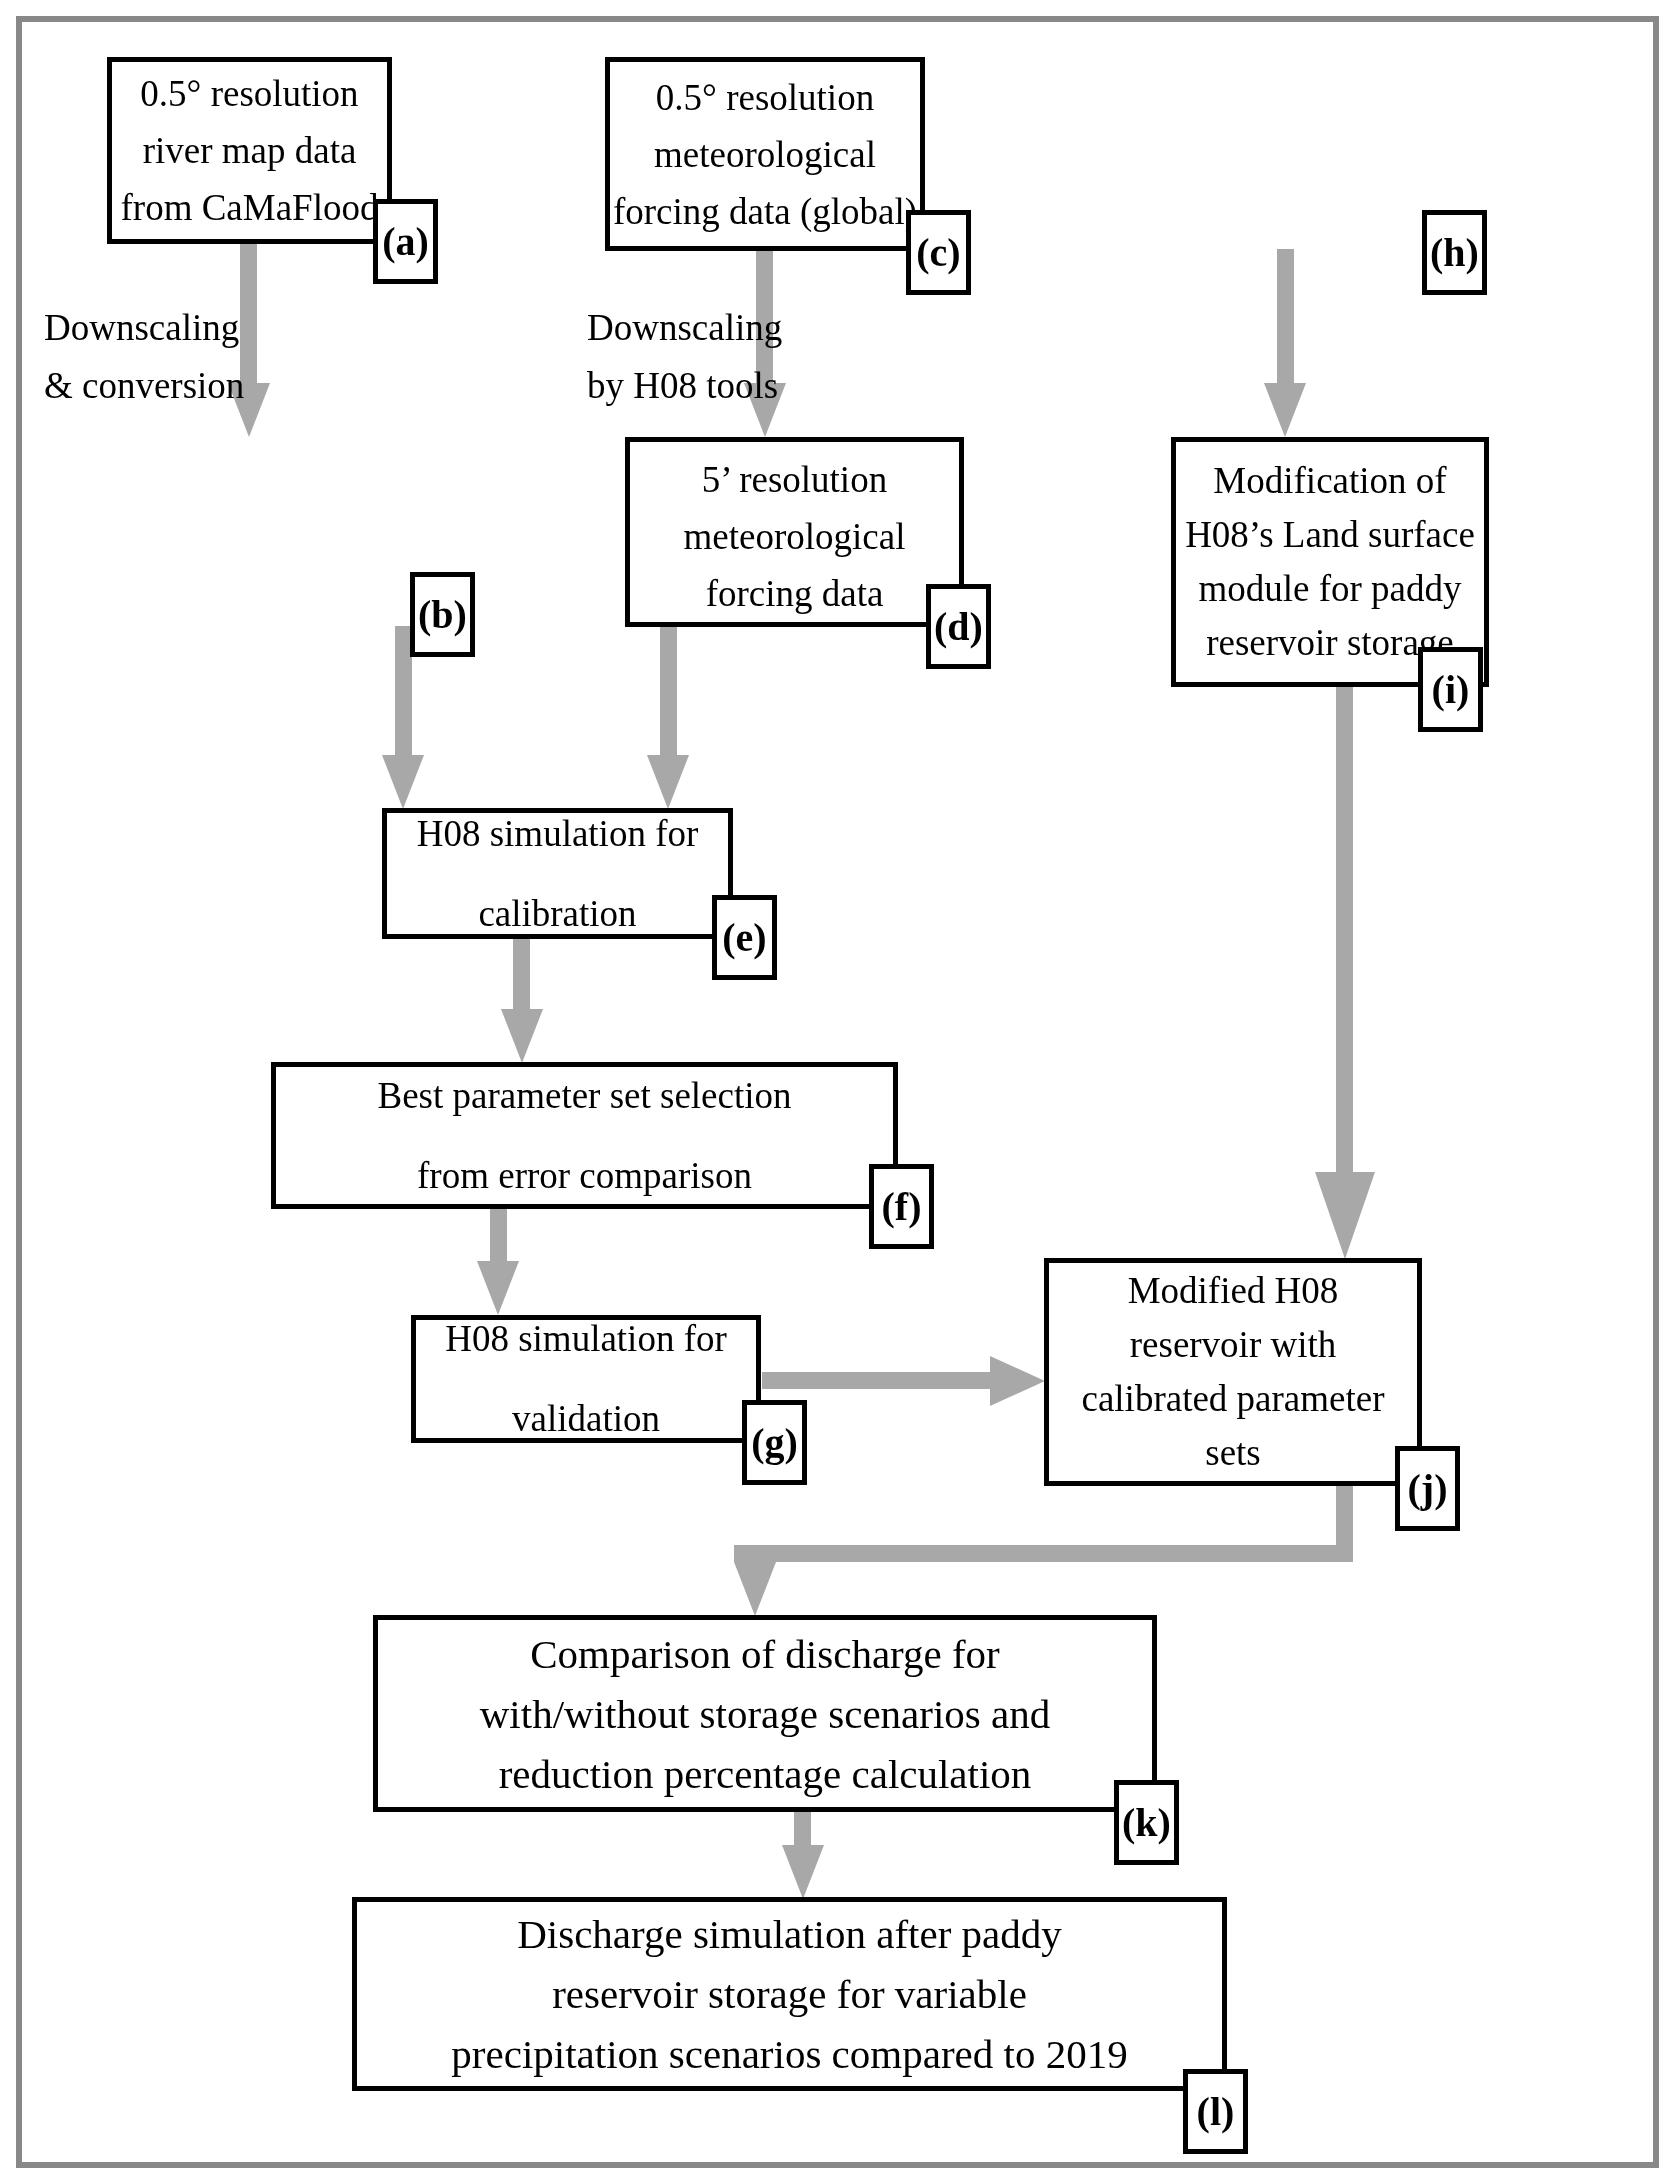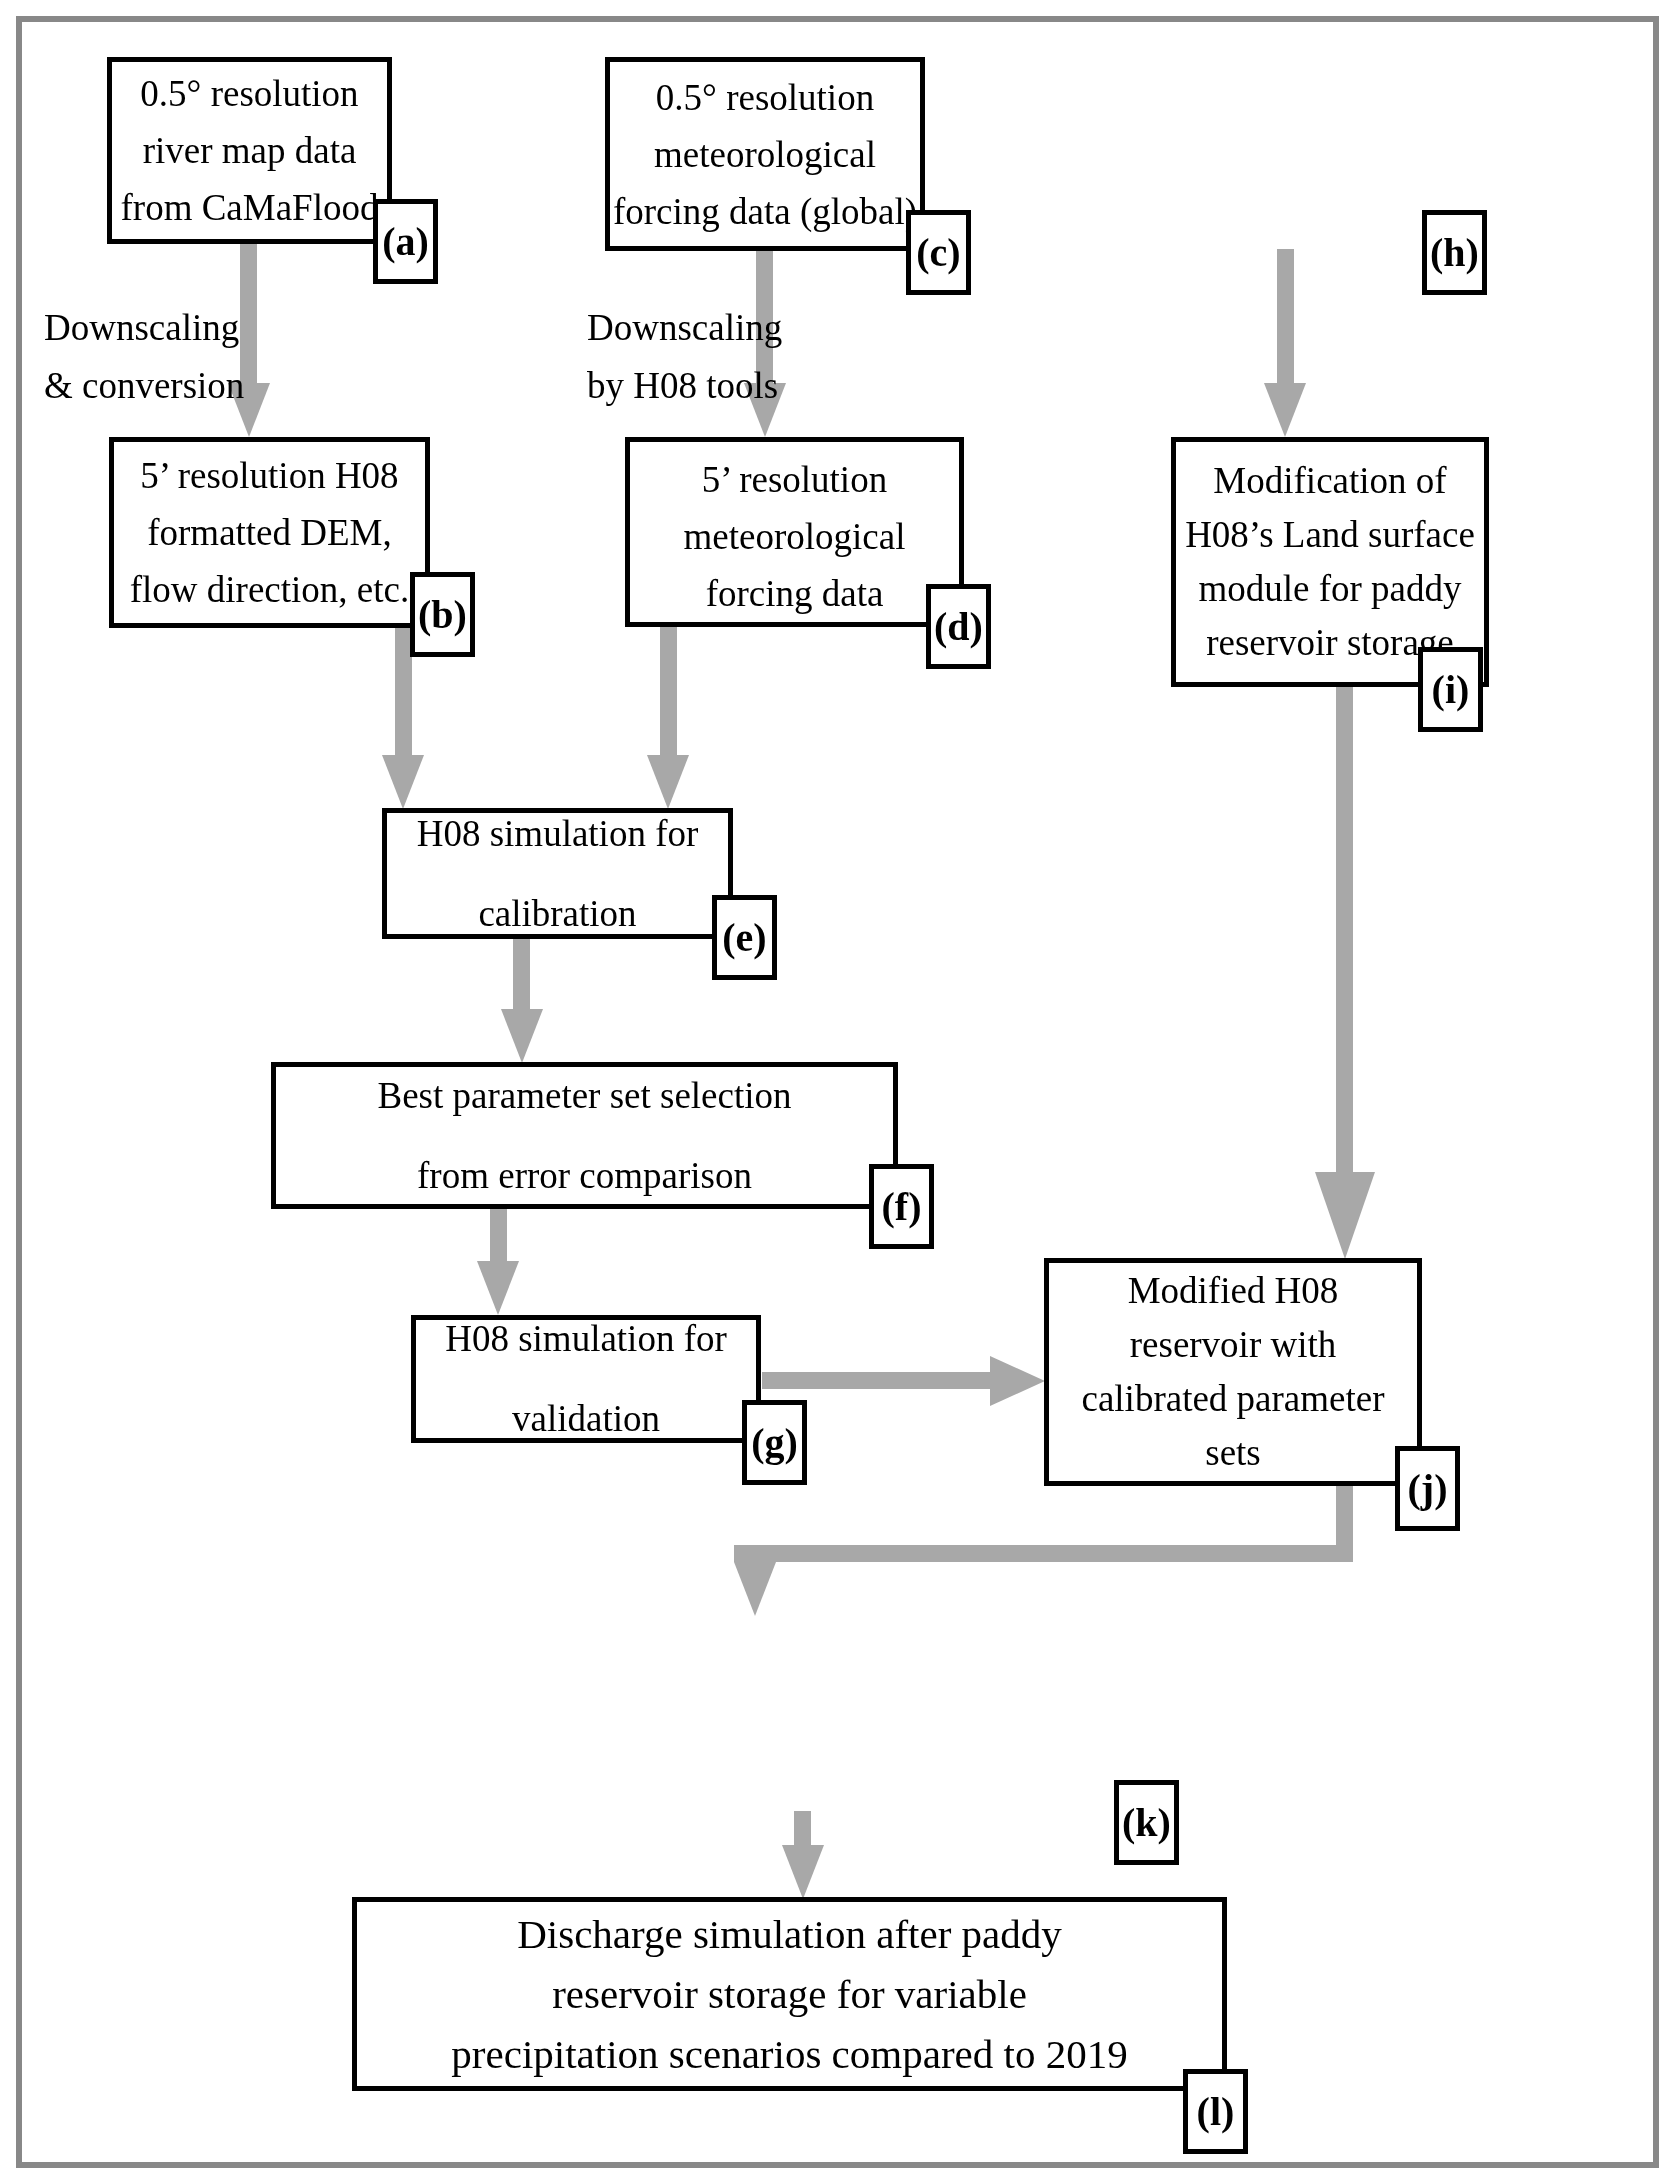--- a/index.html
+++ b/index.html
@@ -148,25 +148,20 @@
   <div class="node node-a">
     <span class="txt3">0.5° resolution
 river map data
 from CaMaFlood</span>
   </div>
   <div class="node node-c">
     <span class="txt3">0.5° resolution
 meteorological
 forcing data (global)</span>
   </div>
-  <div class="node node-b">
-    <span class="txt3">5’ resolution H08
-formatted DEM,
-flow direction, etc.</span>
-  </div>
   <div class="node node-d">
     <span class="txt3">5’ resolution
 meteorological
 forcing data</span>
   </div>
   <div class="node node-i">
     <span class="txt4">Modification of
 H08’s Land surface
 module for paddy
 reservoir storage</span>
@@ -181,20 +176,25 @@
   </div>
   <div class="node node-g">
     <span class="txt2">H08 simulation for
 validation</span>
   </div>
   <div class="node node-j">
     <span class="txt4">Modified H08
 reservoir with
 calibrated parameter
 sets</span>
+  </div>
+  <div class="node node-k">
+    <span class="txtbig">Comparison of discharge for
+with/without storage scenarios and
+reduction percentage calculation</span>
   </div>
   <div class="node node-l">
     <span class="txtbig">Discharge simulation after paddy
 reservoir storage for variable
 precipitation scenarios compared to 2019</span>
   </div>
 
   <div class="tag tag-a">(a)</div>
   <div class="tag tag-c">(c)</div>
   <div class="tag tag-h">(h)</div>

